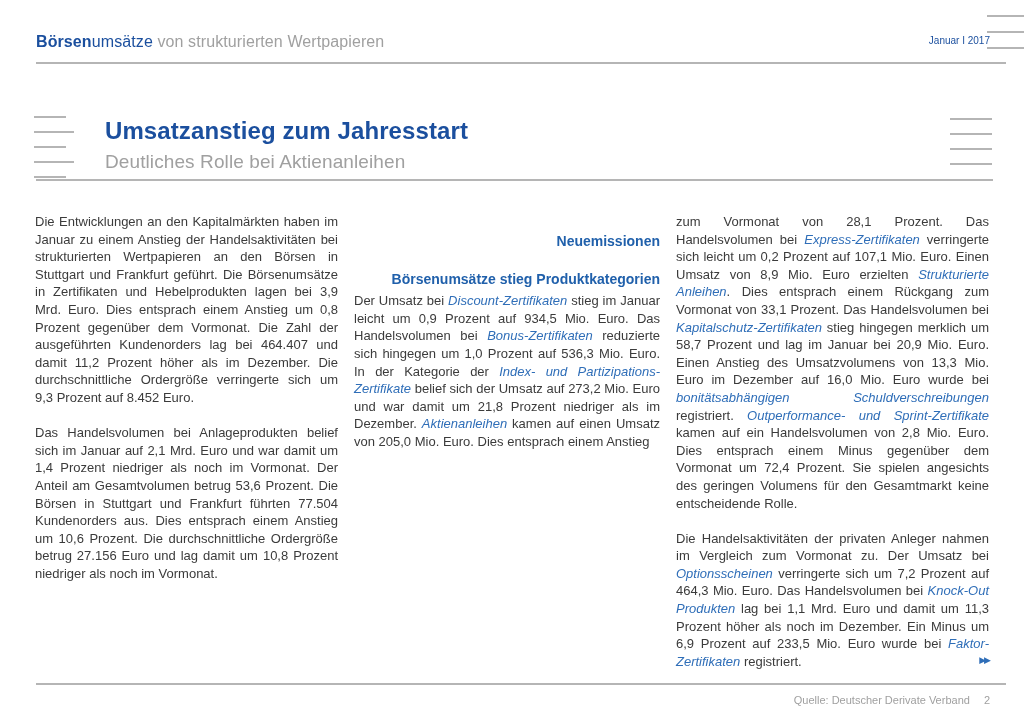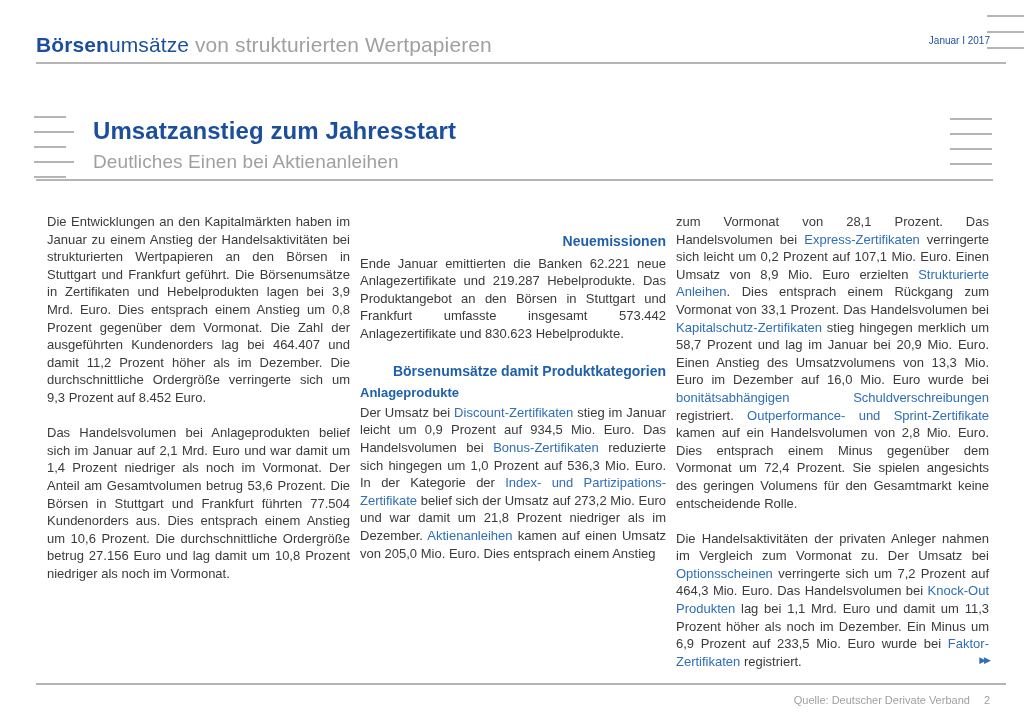--- a/index.html
+++ b/index.html
@@ -12,72 +12,72 @@
     overflow: hidden;
   }
 
   
   .corner-lines { position: absolute; top: 15px; right: 0; width: 37px; }
   .corner-lines i { display: block; height: 2px; background: var(--rule_gray); margin-bottom: 14px; }
 
   
   .masthead-text {
     position: absolute; left: 36px; top: 33px;
-    font-size: 21px; letter-spacing: 0.1px; white-space: nowrap;
+    font-size: 16px; letter-spacing: 0.1px; white-space: nowrap;
   }
   .brand-bold  { color: var(--brand_blue); font-weight: bold; }
   .brand-reg   { color: var(--brand_blue); }
   .brand-gray  { color: var(--muted_gray); }
   .issue {
     position: absolute; top: 35px; right: 34px;
     font-size: 10px; color: var(--brand_blue); white-space: nowrap;
   }
   .rule { position: absolute; height: 2px; background: var(--rule_gray); }
   .rule-header { top: 62px; left: 36px; width: 970px; }
 
   
   .deco-left { position: absolute; left: 34px; top: 116px; }
   .deco-left i { display: block; height: 2px; background: var(--rule_gray); margin-bottom: 13px; }
   .deco-left i:nth-child(odd)  { width: 32px; }
   .deco-left i:nth-child(even) { width: 40px; }
   .deco-right { position: absolute; right: 32px; top: 118px; }
   .deco-right i { display: block; height: 2px; width: 42px; background: var(--rule_gray); margin-bottom: 13px; }
 
-  .titles { position: absolute; left: 93px; top: 117px; }
+  .titles { position: absolute; left: 105px; top: 117px; }
   .titles h1 {
     margin: 0; font-size: 24px; font-weight: bold;
     color: var(--brand_blue); letter-spacing: 0.1px;
   }
   .titles h2 {
     margin: 6px 0 0 0; font-size: 19px; font-weight: normal;
     color: var(--muted_gray); letter-spacing: 0.1px;
   }
   .rule-title { top: 179px; left: 36px; width: 957px; }
 
   
   .columns {
     position: absolute; top: 213px; left: 35px; width: 954px;
     display: flex; justify-content: space-between;
     font-size: 13px; line-height: 17.6px; color: var(--body_text);
     text-align: justify;
   }
-  .col-1 { width: 303px; margin-left: 12px; }
+  .col-1 { width: 303px; }
   .col-2 { width: 306px; }
   .col-3 { width: 313px; }
   .columns p { margin: 0 0 17.6px 0; }
   .columns p:last-child { margin-bottom: 0; }
   .section-heading {
     margin: 20px 0 4px 0; font-size: 14px; font-weight: bold;
     color: var(--heading_blue); text-align: right;
   }
   .sub-heading {
     margin: 0 0 2px 0; font-size: 13px; font-weight: bold;
     color: var(--heading_blue); text-align: left;
   }
-  .hl { color: var(--link_blue); }
+  .hl { color: var(--link_blue); font-style: italic; }
   .last-para { position: relative; }
   .more {
     position: absolute; right: 0; bottom: 1px;
     color: var(--link_blue); font-size: 9px; letter-spacing: -2px;
     line-height: 17.6px;
   }
 
   
   .rule-footer { top: 683px; left: 36px; width: 970px; }
   .source-line {
@@ -112,41 +112,39 @@
   <section>
     <div class="deco-left">
       <i></i>
       <i></i>
       <i></i>
       <i></i>
       <i></i>
     </div>
     <div class="titles">
       <h1>Umsatzanstieg zum Jahresstart</h1>
-      <h2>Deutliches Einen bei Aktienanleihen</h2>
+      <h2>Deutliches Rolle bei Aktienanleihen</h2>
     </div>
     <div class="deco-right">
       <i></i>
       <i></i>
       <i></i>
       <i></i>
     </div>
   </section>
   <div class="rule rule-title"></div>
 
   <main class="columns">
     <div class="col-1">
       <p>Die Entwicklungen an den Kapitalmärkten haben im Januar zu einem Anstieg der Handelsaktivitäten bei strukturierten Wertpapieren an den Börsen in Stuttgart und Frankfurt geführt. Die Börsenumsätze in Zertifikaten und Hebelprodukten lagen bei 3,9 Mrd. Euro. Dies entsprach einem Anstieg um 0,8 Prozent gegenüber dem Vormonat. Die Zahl der ausgeführten Kundenorders lag bei 464.407 und damit 11,2 Prozent höher als im Dezember. Die durchschnittliche Ordergröße verringerte sich um 9,3 Prozent auf 8.452 Euro.</p>
       <p>Das Handelsvolumen bei Anlageprodukten belief sich im Januar auf 2,1 Mrd. Euro und war damit um 1,4 Prozent niedriger als noch im Vormonat. Der Anteil am Gesamtvolumen betrug 53,6 Prozent. Die Börsen in Stuttgart und Frankfurt führten 77.504 Kundenorders aus. Dies entsprach einem Anstieg um 10,6 Prozent. Die durchschnittliche Ordergröße betrug 27.156 Euro und lag damit um 10,8 Prozent niedriger als noch im Vormonat.</p>
     </div>
     <div class="col-2">
       <h3 class="section-heading">Neuemissionen</h3>
-      <p>Ende Januar emittierten die Banken 62.221 neue Anlagezertifikate und 219.287 Hebelprodukte. Das Produktangebot an den Börsen in Stuttgart und Frankfurt umfasste insgesamt 573.442 Anlagezertifikate und 830.623 Hebelprodukte.</p>
-      <h3 class="section-heading">Börsenumsätze damit Produktkategorien</h3>
-      <h4 class="sub-heading">Anlageprodukte</h4>
+      <h3 class="section-heading">Börsenumsätze stieg Produktkategorien</h3>
       <p><span>Der Umsatz bei </span><span class="hl">Discount-Zertifikaten</span><span> stieg im Januar leicht um 0,9 Prozent auf 934,5 Mio. Euro. Das Handelsvolumen bei </span><span class="hl">Bonus-Zertifikaten</span><span> reduzierte sich hingegen um 1,0 Prozent auf 536,3 Mio. Euro. In der Kategorie der </span><span class="hl">Index- und Partizipations-Zertifikate</span><span> belief sich der Umsatz auf 273,2 Mio. Euro und war damit um 21,8 Prozent niedriger als im Dezember. </span><span class="hl">Aktienanleihen</span><span> kamen auf einen Umsatz von 205,0 Mio. Euro. Dies entsprach einem Anstieg</span></p>
     </div>
     <div class="col-3">
       <p><span>zum Vormonat von 28,1 Prozent. Das Handelsvolumen bei </span><span class="hl">Express-Zertifikaten</span><span> verringerte sich leicht um 0,2 Prozent auf 107,1 Mio. Euro. Einen Umsatz von 8,9 Mio. Euro erzielten </span><span class="hl">Strukturierte Anleihen</span><span>. Dies entsprach einem Rückgang zum Vormonat von 33,1 Prozent. Das Handelsvolumen bei </span><span class="hl">Kapitalschutz-Zertifikaten</span><span> stieg hingegen merklich um 58,7 Prozent und lag im Januar bei 20,9 Mio. Euro. Einen Anstieg des Umsatzvolumens von 13,3 Mio. Euro im Dezember auf 16,0 Mio. Euro wurde bei </span><span class="hl">bonitätsabhängigen Schuldverschreibungen</span><span> registriert. </span><span class="hl">Outperformance- und Sprint-Zertifikate</span><span> kamen auf ein Handelsvolumen von 2,8 Mio. Euro. Dies entsprach einem Minus gegenüber dem Vormonat um 72,4 Prozent. Sie spielen angesichts des geringen Volumens für den Gesamtmarkt keine entscheidende Rolle.</span></p>
       <p class="last-para"><span class="more">▶▶</span><span>Die Handelsaktivitäten der privaten Anleger nahmen im Vergleich zum Vormonat zu. Der Umsatz bei </span><span class="hl">Optionsscheinen</span><span> verringerte sich um 7,2 Prozent auf 464,3 Mio. Euro. Das Handelsvolumen bei </span><span class="hl">Knock-Out Produkten</span><span> lag bei 1,1 Mrd. Euro und damit um 11,3 Prozent höher als noch im Dezember. Ein Minus um 6,9 Prozent auf 233,5 Mio. Euro wurde bei </span><span class="hl">Faktor-Zertifikaten</span><span> registriert.</span></p>
     </div>
   </main>
 
   <footer>
     <div class="rule rule-footer"></div>

